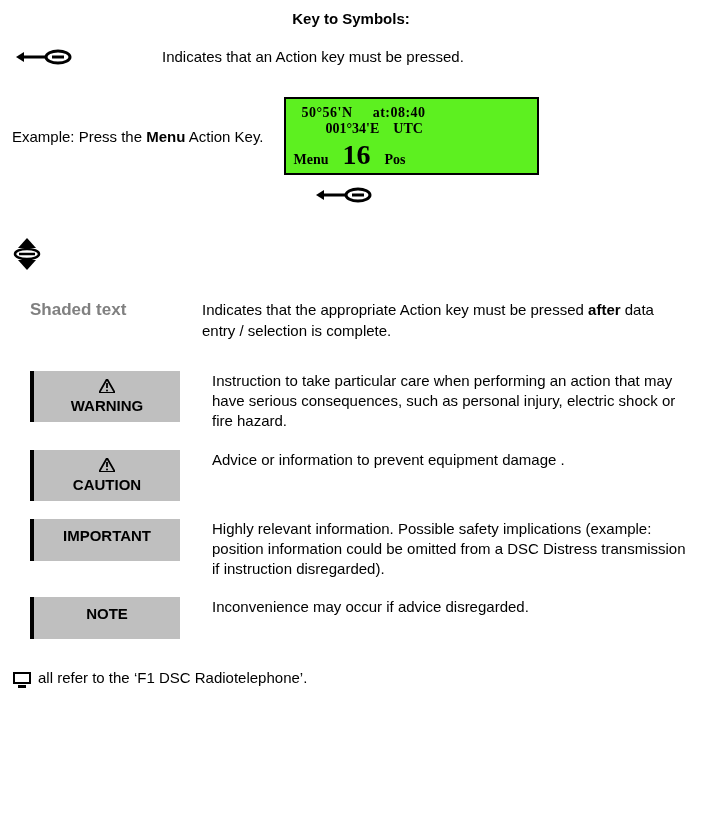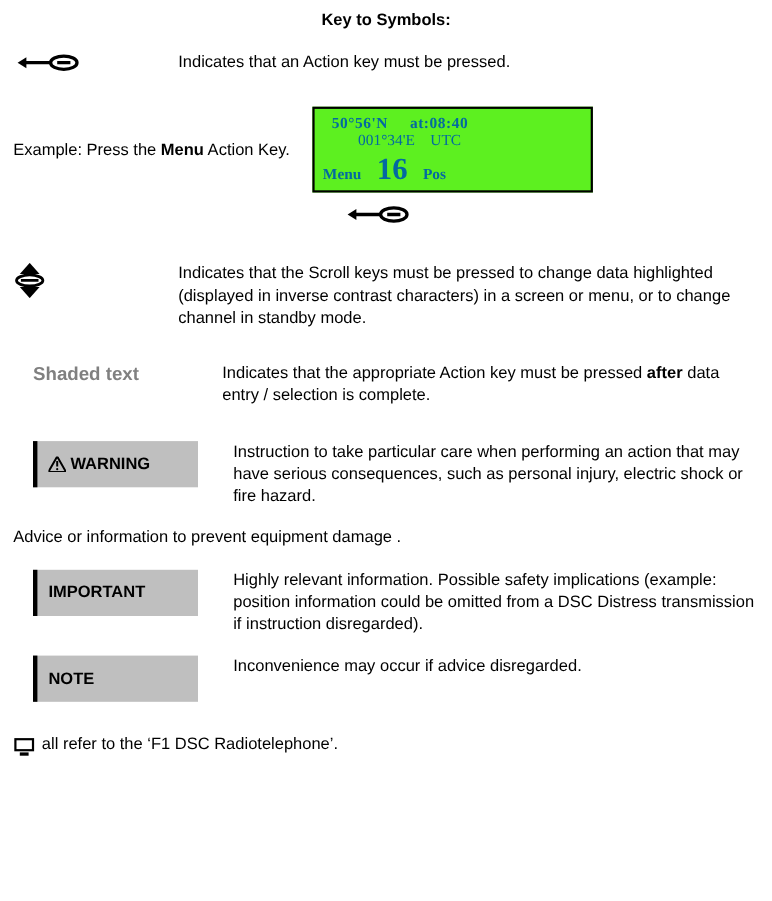--- a/index.html
+++ b/index.html
@@ -49,26 +49,26 @@
     gap: 20px;
     margin-bottom: 10px;
   }
   .example-text { flex: 0 0 auto; }
   .lcd {
     background: #5df020;
     border: 2px solid #000;
     width: 255px;
     padding: 6px 8px 4px 8px;
     font-family: "Times New Roman", serif;
-    color: #0369a1;
+    color: #000000;
     position: relative;
     box-sizing: border-box;
   }
   .lcd .l1 { font-weight: bold; font-size: 14px; letter-spacing: 0.5px; }
-  .lcd .l2 { font-weight: normal; font-size: 14px; margin-bottom: 4px; padding-left: 32px; }
+  .lcd .l2 { font-weight: bold; font-size: 14px; margin-bottom: 4px; padding-left: 32px; }
   .lcd .l3 { font-weight: bold; font-size: 14px; display:flex; align-items: baseline; gap: 14px;}
   .lcd .big { font-size: 28px; line-height: 1; }
   .arrow-under {
     margin-top: 2px;
     margin-left: 300px;
     margin-bottom: 30px;
   }
   .shaded-text-label {
     font-weight: bold;
     color: #808080;
@@ -90,20 +90,21 @@
     border-left: 4px solid #000;
     padding: 8px 10px;
     font-weight: bold;
     font-size: 15px;
     display: flex;
     align-items: center;
     gap: 4px;
     width: 150px;
     box-sizing: border-box;
     min-height: 42px;
+    flex-direction: column;
   }
   .badge.plain { gap:0; }
   .warn-tri {
     width: 16px; height: 14px;
   }
   .final-row {
     display: flex;
     align-items: flex-start;
     gap: 6px;
     margin-top: 24px;
@@ -163,21 +164,20 @@
   <div class="symbol-col">
     <span class="scroll-icon">
       <svg viewBox="0 0 30 32">
         <polygon points="15,0 24,10 6,10" fill="#000"></polygon>
         <ellipse cx="15" cy="16" rx="12" ry="5" fill="#fff" stroke="#000" stroke-width="2.5"></ellipse>
         <line x1="7" y1="16" x2="23" y2="16" stroke="#000" stroke-width="2.5"></line>
         <polygon points="15,32 24,22 6,22" fill="#000"></polygon>
       </svg>
     </span>
   </div>
-  <div class="text-col">Indicates that the Scroll keys must be pressed to change data highlighted (displayed in inverse contrast characters) in a screen or menu, or to change channel in standby mode.</div>
 </div>
 
 <div class="row">
   <div class="symbol-col indent">
     <span class="shaded-text-label">Shaded text</span>
   </div>
   <div class="text-col">
     <span>Indicates that the appropriate Action key must be pressed </span><span class="bold">after</span><span> data entry / selection is complete.</span>
   </div>
 </div>
@@ -192,20 +192,32 @@
             <circle cx="8" cy="11.5" r="1" fill="#000"></circle>
           </svg>
       </span>
       <span>WARNING</span>
     </div>
   </div>
   <div class="text-col">Instruction to take particular care when performing an action that may have serious consequences, such as personal injury, electric shock or fire hazard.</div>
 </div>
 
 <div class="row tight">
+  <div class="badge-col">
+    <div class="badge">
+      <span class="warn-tri">
+        <svg viewBox="0 0 16 14">
+            <polygon points="8,0 16,14 0,14" fill="none" stroke="#000" stroke-width="1.8"></polygon>
+            <line x1="8" y1="4" x2="8" y2="9" stroke="#000" stroke-width="1.8"></line>
+            <circle cx="8" cy="11.5" r="1" fill="#000"></circle>
+          </svg>
+      </span>
+      <span>CAUTION</span>
+    </div>
+  </div>
   <div class="text-col">Advice or information to prevent equipment damage .</div>
 </div>
 
 <div class="row tight">
   <div class="badge-col">
     <div class="badge plain">
       <span>IMPORTANT</span>
     </div>
   </div>
   <div class="text-col">Highly relevant information. Possible safety implications (example: position information could be omitted from a DSC Distress transmission if instruction disregarded).</div>

